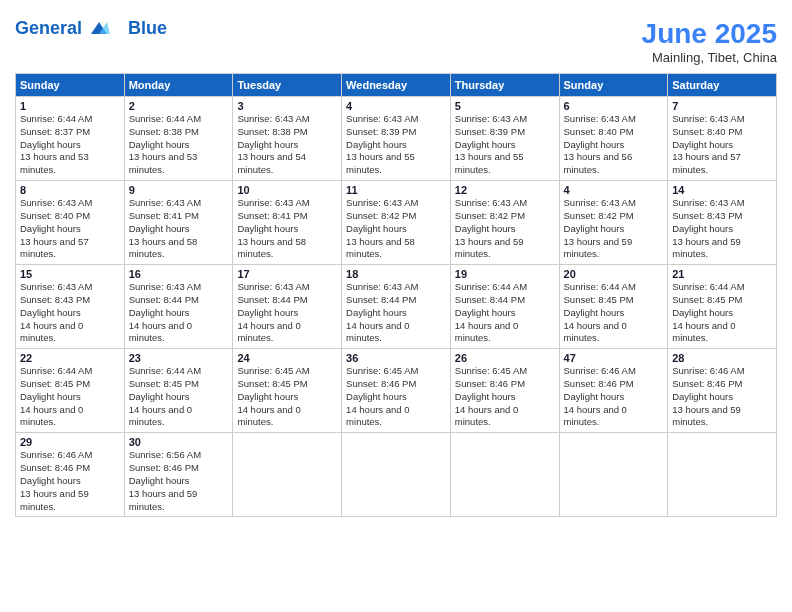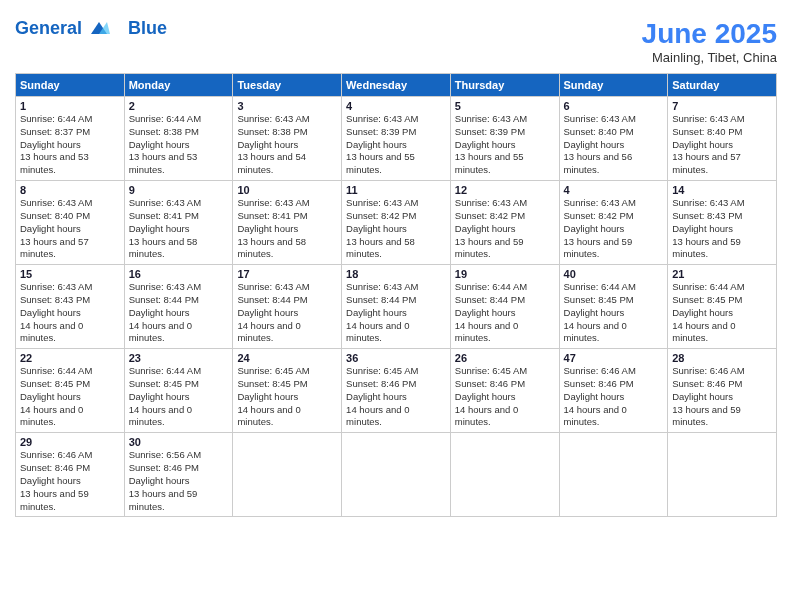--- a/index.html
+++ b/index.html
@@ -288,21 +288,21 @@
           <td>
         <span class="day-num">19</span>
         <div class="day-info">
           <span>Sunrise: 6:44 AM</span><br>
           <span>Sunset: 8:44 PM</span><br>
           <span>Daylight hours</span><br>
           <span>14 hours and 0 minutes.</span>
         </div>
           </td>
           <td>
-        <span class="day-num">40</span>
+        <span class="day-num">20</span>
         <div class="day-info">
           <span>Sunrise: 6:44 AM</span><br>
           <span>Sunset: 8:45 PM</span><br>
           <span>Daylight hours</span><br>
           <span>14 hours and 0 minutes.</span>
         </div>
           </td>
           <td>
         <span class="day-num">21</span>
         <div class="day-info">

